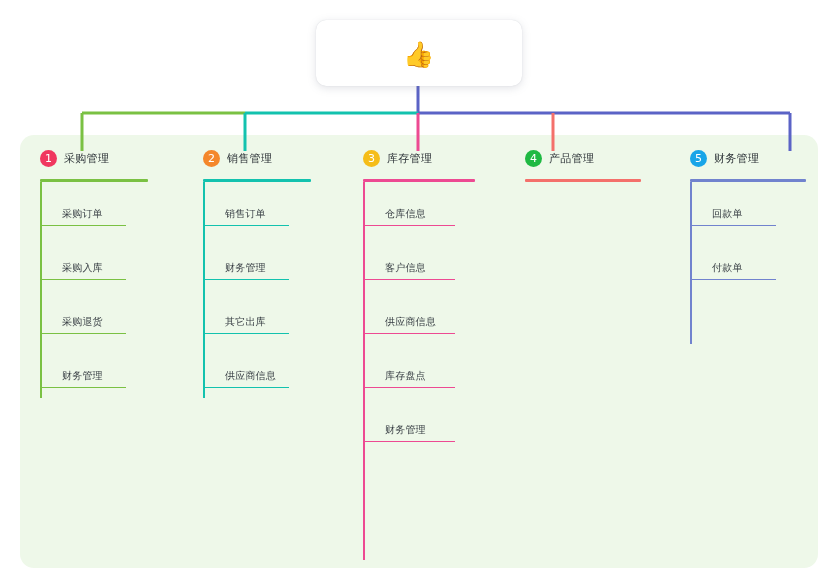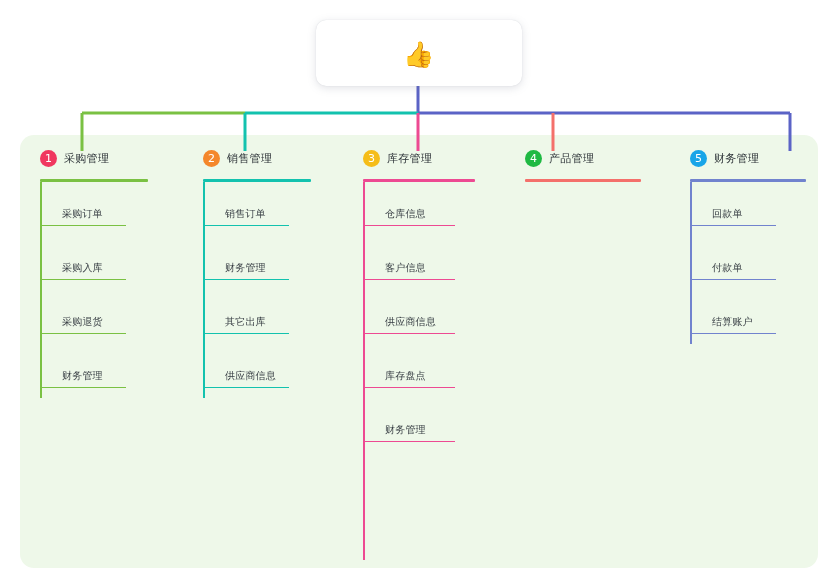--- a/index.html
+++ b/index.html
@@ -268,21 +268,17 @@
         <div class="leaves">
           <div class="leaf-stem" style="background: rgb(113, 131, 206); height: 162px;"></div>
           <div class="leaf">
             <span class="leaf-label">回款单</span>
             <div class="leaf-rule" style="width: 86px; background: rgb(113, 131, 206);"></div>
           </div>
           <div class="leaf">
             <span class="leaf-label">付款单</span>
             <div class="leaf-rule" style="width: 86px; background: rgb(113, 131, 206);"></div>
           </div>
-          <div class="leaf">
-            <span class="leaf-label">结算账户</span>
-            <div class="leaf-rule" style="width: 86px; background: rgb(113, 131, 206);"></div>
-          </div>
         </div>
       </div>
     </div>
 
 </div>
 
 </body></html>

